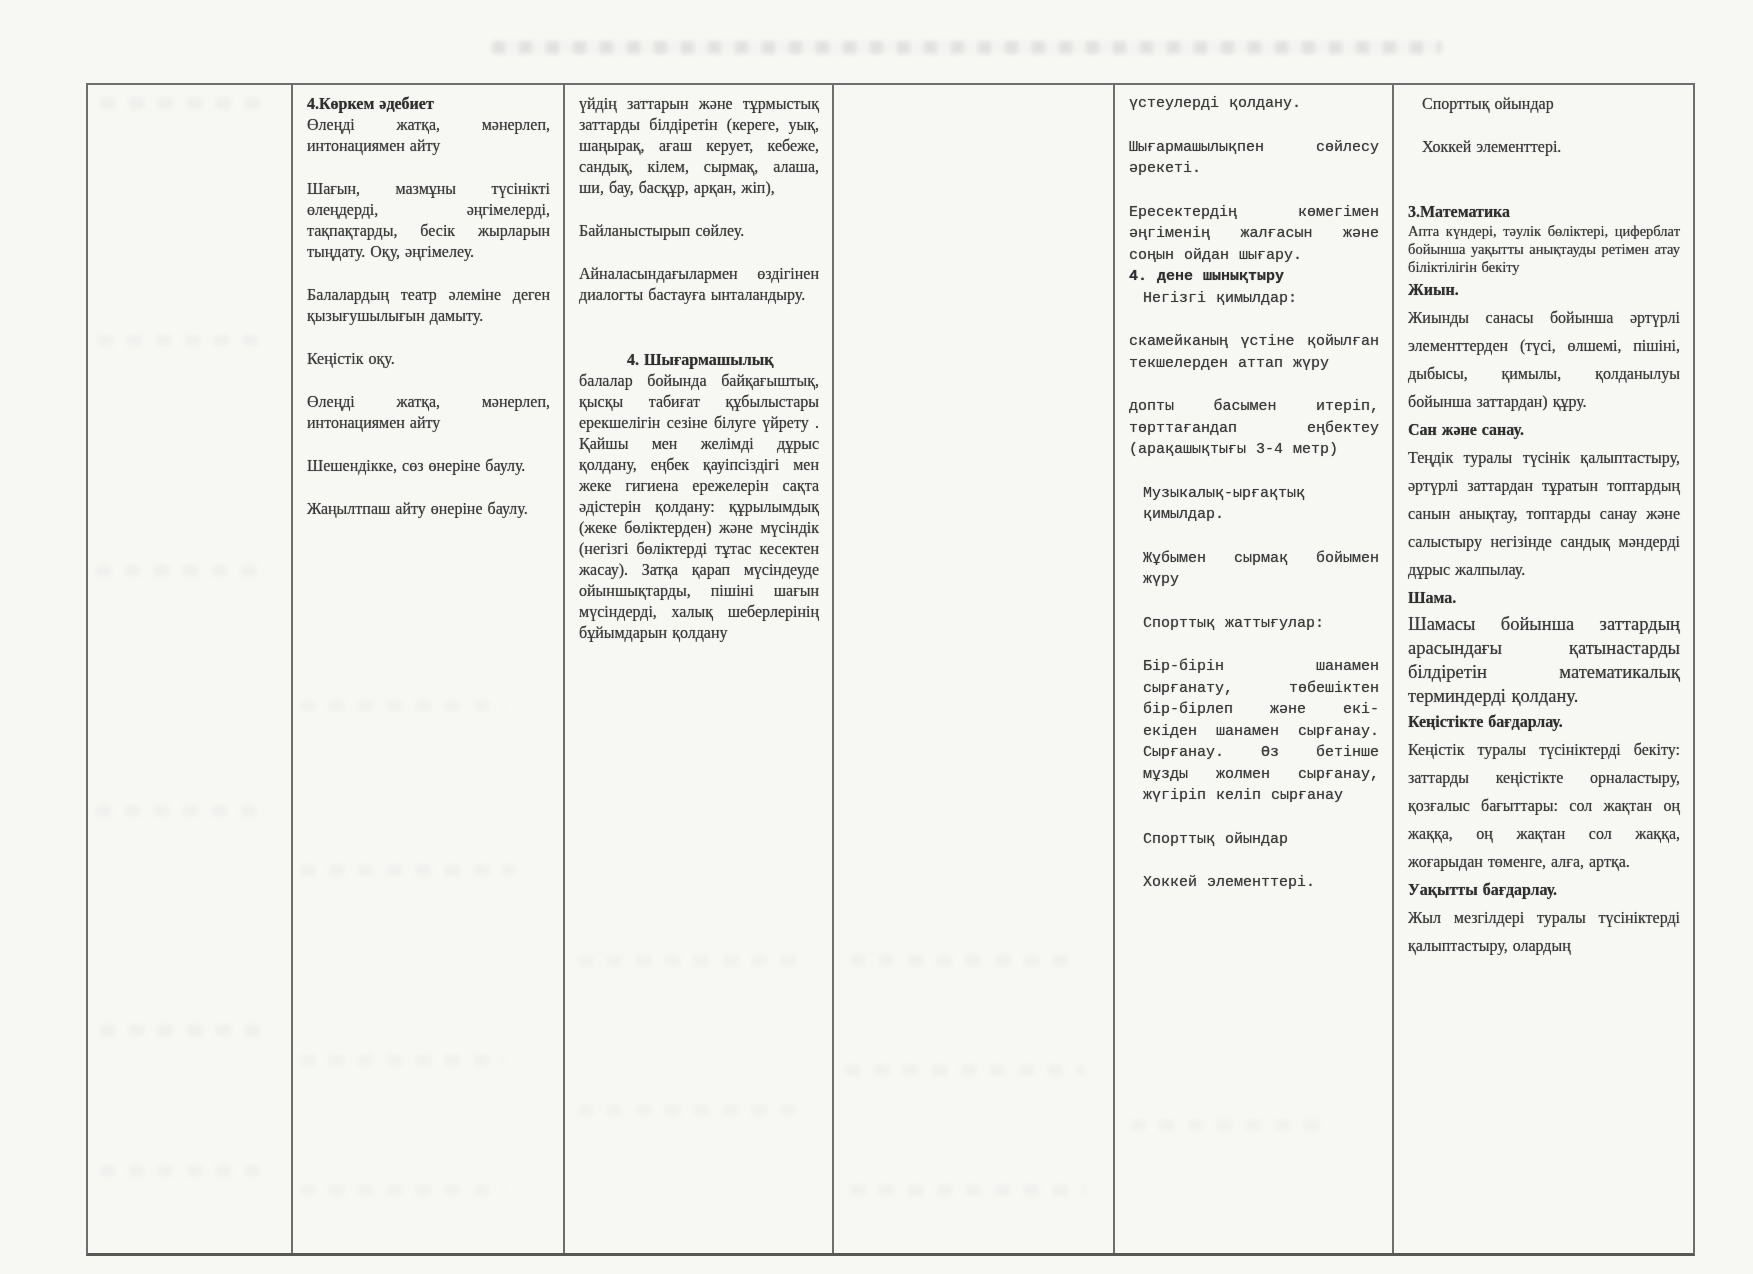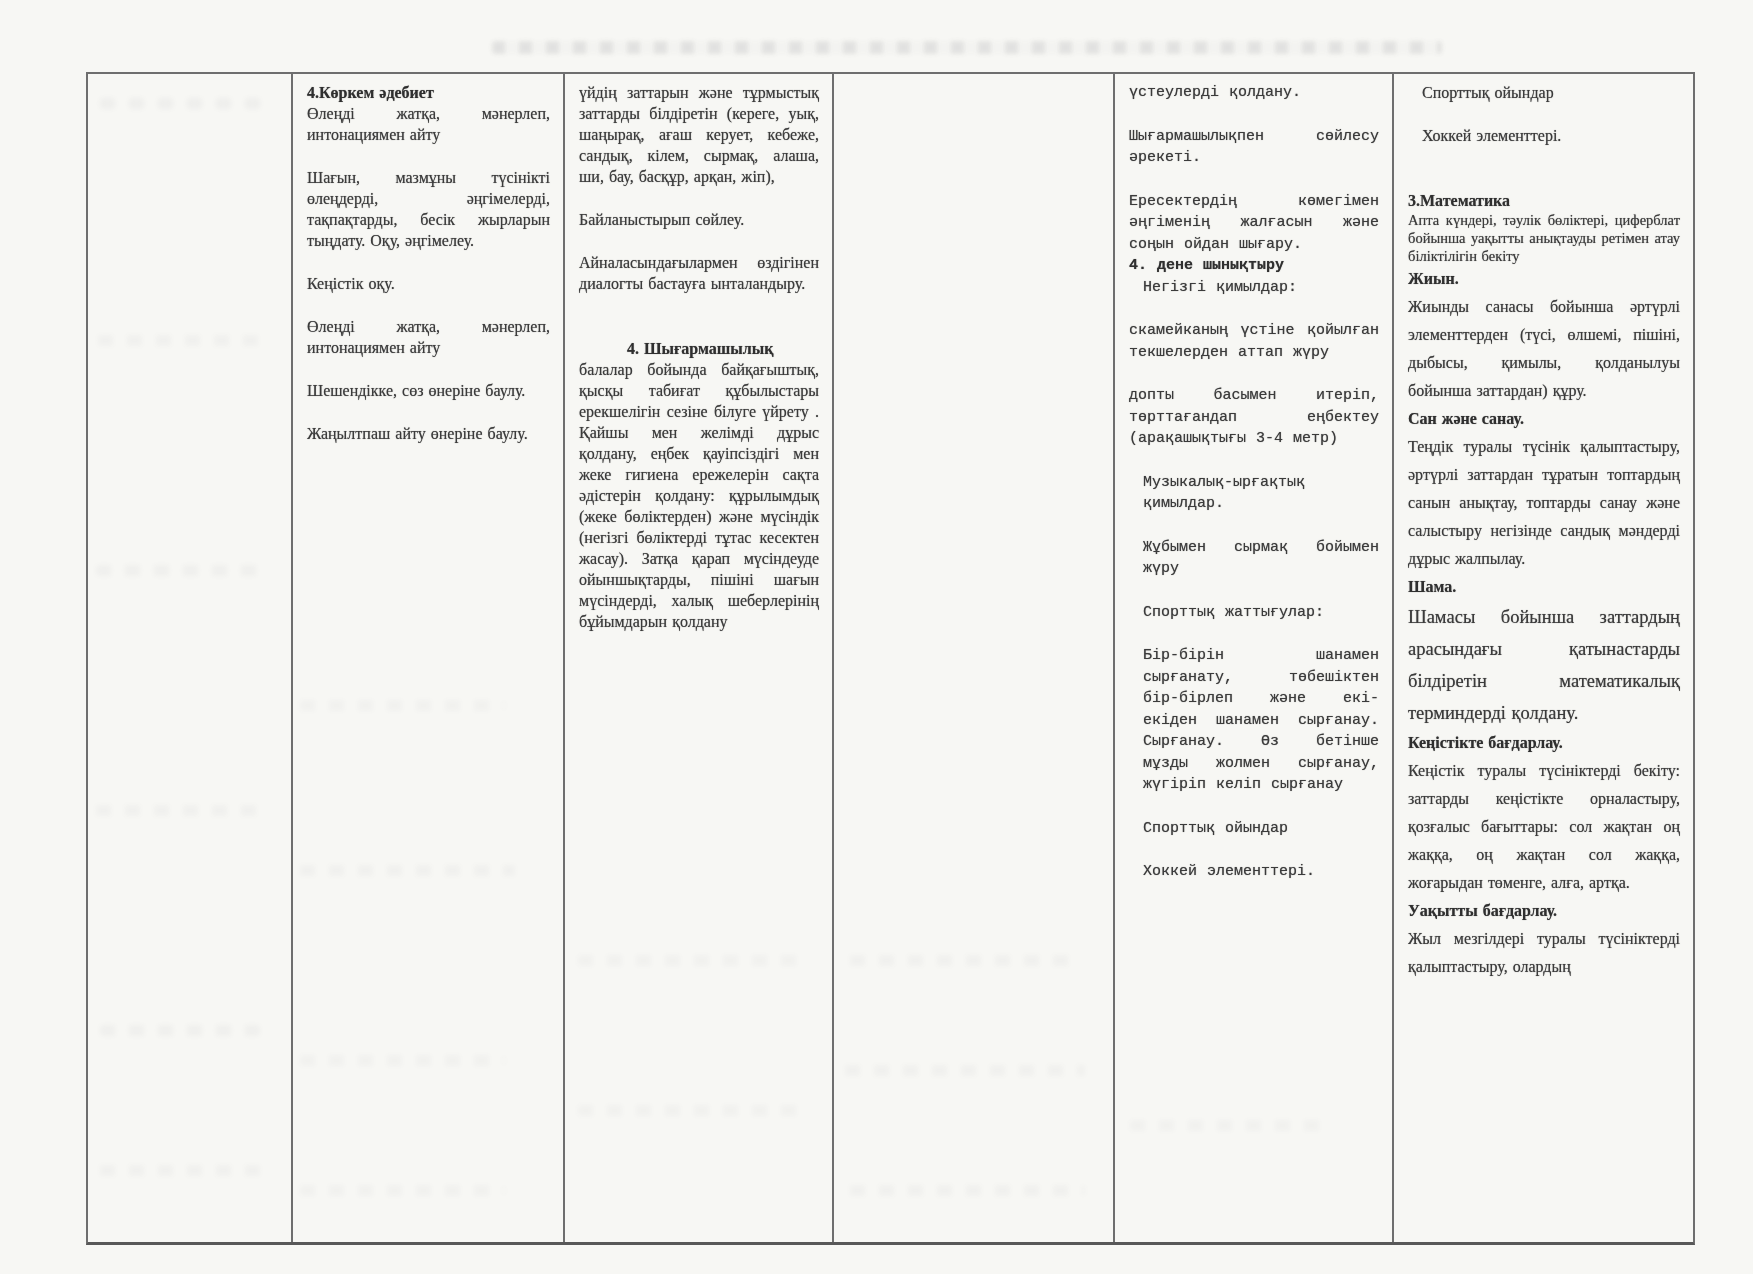--- a/index.html
+++ b/index.html
@@ -15,21 +15,21 @@
     background:repeating-linear-gradient(90deg, rgba(118,118,124,.20) 0 13px, rgba(118,118,124,.03) 13px 27px);
     filter:blur(2px);border-radius:4px;opacity:.8;
   }
   .ghost{
     position:absolute;
     background:repeating-linear-gradient(90deg, rgba(105,105,115,.55) 0 15px, transparent 15px 29px);
     filter:blur(2.6px);border-radius:3px;
   }
   
   .table{
-    position:absolute;left:86px;top:72px;width:1609px;height:1173px;
+    position:absolute;left:86px;top:83px;width:1609px;height:1173px;
     box-sizing:border-box;
     border:2px solid #6e6e6e;border-bottom:3px solid #585858;
     display:flex;background:transparent;
   }
   .col{
     box-sizing:border-box;height:100%;
     border-right:2px solid #6e6e6e;
     padding:8px 13px 6px 14px;overflow:hidden;
   }
   .col:last-child{border-right:none;}
@@ -41,21 +41,21 @@
     text-align:justify;text-align-last:left;
     word-spacing:1px;
   }
   .c5 p{font-size:15px;line-height:21.5px;}
   .col p.bold{font-weight:bold;color:#2f2f2f;}
   .col p.tight{margin-bottom:0;}
   .col p.gap2{margin-bottom:44px;}
   .col p.gapbefore{margin-top:44px;margin-left:48px;}
   .col p.indent{padding-left:14px;}
   .col p.small{font-size:14.5px;line-height:18px;}
-  .col p.medium{font-size:18.5px;line-height:32px;}
+  .col p.medium{font-size:18.5px;line-height:24px;}
   .col p.large{font-size:16px;line-height:28px;}
 </style>
 </head>
 <body>
 
 <div class="page">
   <div class="smudge-top"></div>
   <div id="ghosts">
       <div class="ghost" style="left: 100px; top: 98px; width: 165px; height: 11px; opacity: 0.1;"></div>
       <div class="ghost" style="left: 98px; top: 335px; width: 160px; height: 11px; opacity: 0.08;"></div>
@@ -73,20 +73,21 @@
       <div class="ghost" style="left: 845px; top: 1065px; width: 240px; height: 11px; opacity: 0.08;"></div>
       <div class="ghost" style="left: 850px; top: 1185px; width: 235px; height: 11px; opacity: 0.08;"></div>
       <div class="ghost" style="left: 1130px; top: 1120px; width: 200px; height: 11px; opacity: 0.07;"></div>
     </div>
   <div class="table" id="table">
       <div class="col c1" style="width: 205px; flex: 0 0 205px;"></div>
       <div class="col c2" style="width: 272px; flex: 0 0 272px;">
         <p class="bold tight">4.Көркем әдебиет</p>
         <p class="">Өлеңді жатқа, мәнерлеп, интонациямен айту</p>
         <p class="">Шағын, мазмұны түсінікті өлеңдерді, әңгімелерді, тақпақтарды, бесік жырларын тыңдату. Оқу, әңгімелеу.</p>
+        <p class="">Балалардың театр әлеміне деген қызығушылығын дамыту.</p>
         <p class="">Кеңістік оқу.</p>
         <p class="">Өлеңді жатқа, мәнерлеп, интонациямен айту</p>
         <p class="">Шешендікке, сөз өнеріне баулу.</p>
         <p class="">Жаңылтпаш айту өнеріне баулу.</p>
       </div>
       <div class="col c3" style="width: 269px; flex: 0 0 269px;">
         <p class="">үйдің заттарын және тұрмыстық заттарды білдіретін (кереге, уық, шаңырақ, ағаш керует, кебеже, сандық, кілем, сырмақ, алаша, ши, бау, басқұр, арқан, жіп),</p>
         <p class="">Байланыстырып сөйлеу.</p>
         <p class="">Айналасындағылармен өздігінен диалогты бастауға ынталандыру.</p>
         <p class="bold tight gapbefore">4. Шығармашылық</p>

